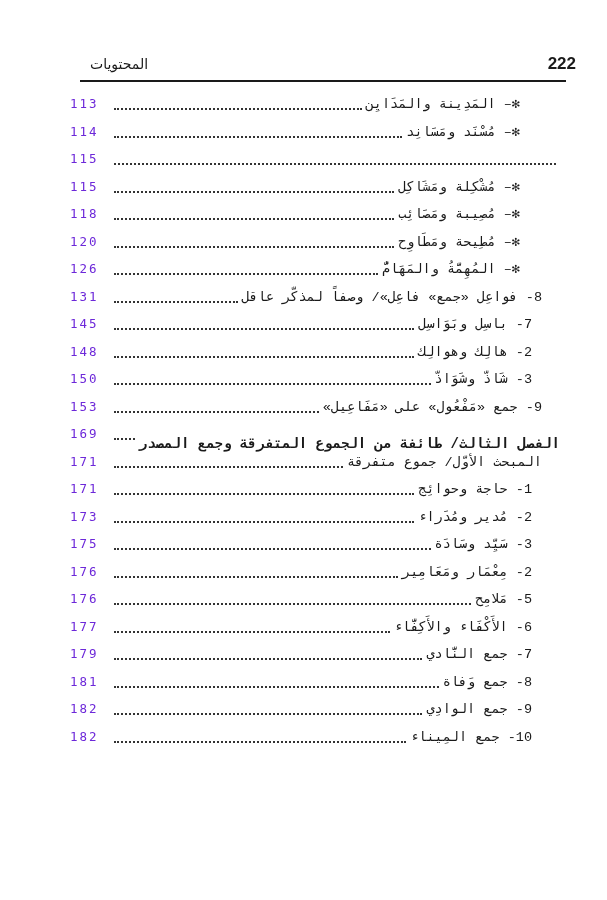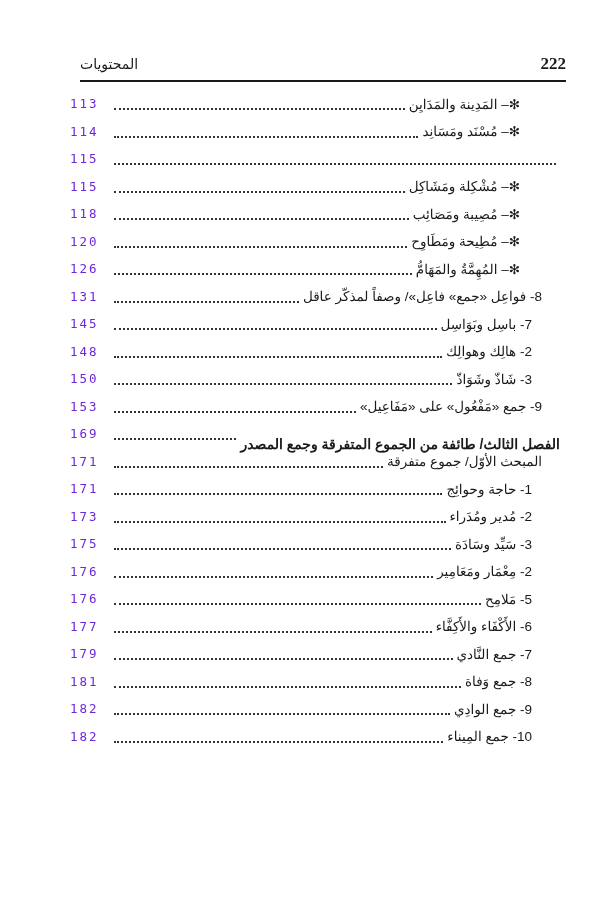--- a/index.html
+++ b/index.html
@@ -10,40 +10,40 @@
   body {
     width: 607px;
     height: 900px;
     position: relative;
     overflow: hidden;
     font-family: "DejaVu Serif", serif;
     color: #1a1a1a;
   }
   .header {
     position: absolute;
-    left: 80px;
+    left: 90px;
     top: 52px;
     width: 486px;
     height: 28px;
   }
   .header .title {
     position: absolute;
     left: 0;
     top: 4px;
     font-size: 14px;
     font-family: "DejaVu Sans", sans-serif;
     direction: rtl;
   }
   .header .page-num {
     position: absolute;
     right: 0;
     top: 2px;
     font-size: 17px;
     font-weight: bold;
-    font-family: Liberation Serif, serif;
+    font-family: Liberation Sans, sans-serif;
     margin-left: 47px;
   }
   .rule {
     position: absolute;
     left: 80px;
     top: 80px;
     width: 486px;
     height: 2px;
     background: #1a1a1a;
   }
@@ -72,21 +72,21 @@
   .leader {
     flex: 1 1 auto;
     height: 1px;
     margin: 0 4px;
     border-bottom: 2px dotted #333;
     transform: translateY(5px);
   }
   .text {
     flex: 0 0 auto;
     direction: rtl;
-    font-family: Liberation Sans, sans-serif;
+    font-family: Liberation Mono, monospace;
     font-size: 13.5px;
     white-space: nowrap;
   }
   .text.bold {
     font-weight: bold;
     font-size: 14px;
   }
   .lvl0 { padding-right: 0px; margin-top: 20px; }
   .lvl1 { padding-right: 18px; }
   .lvl2 { padding-right: 28px; }

